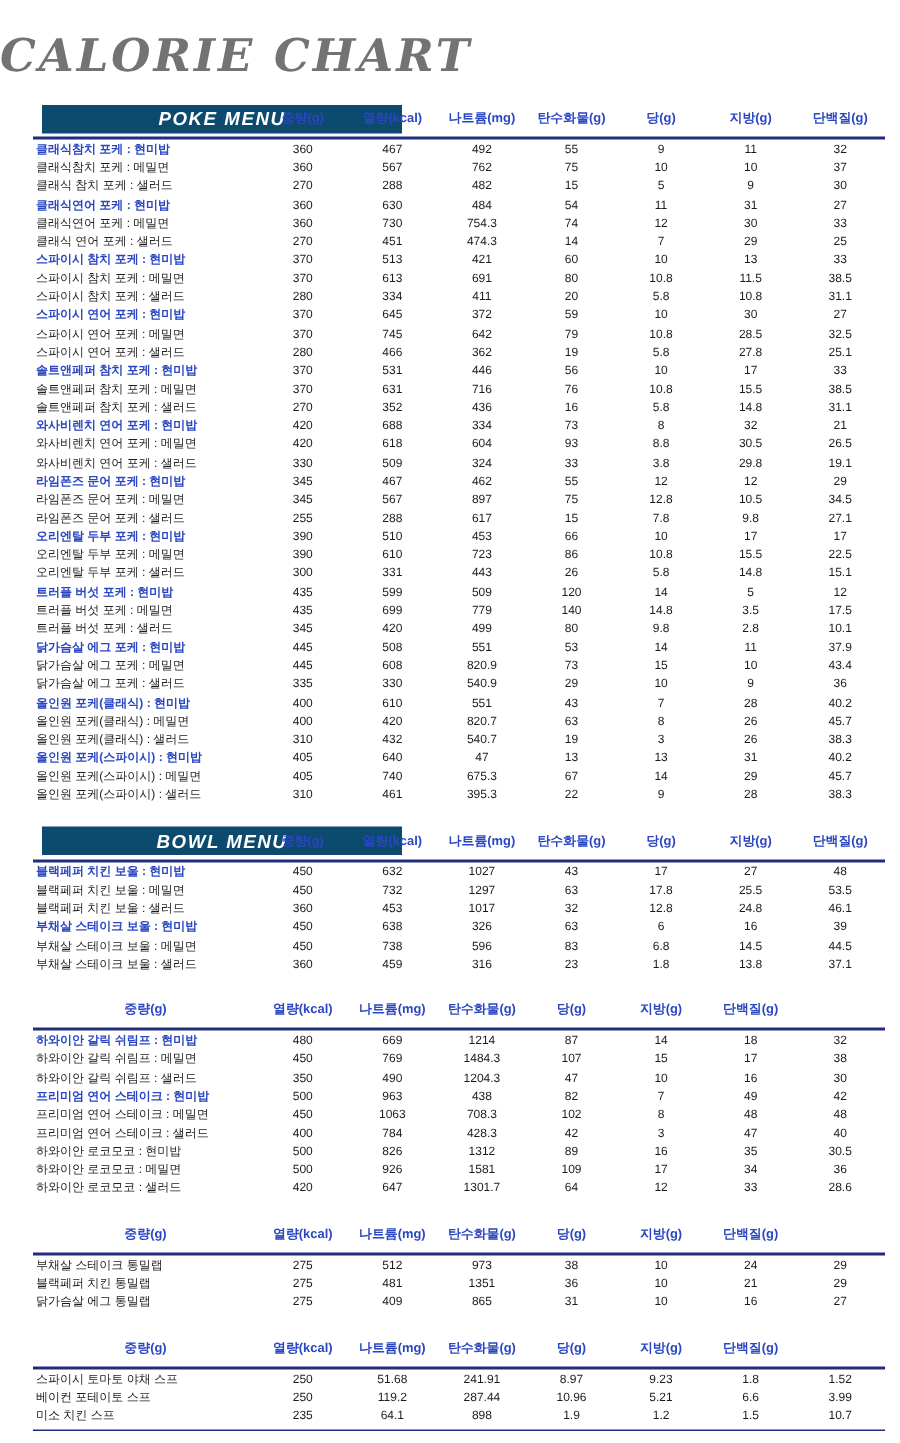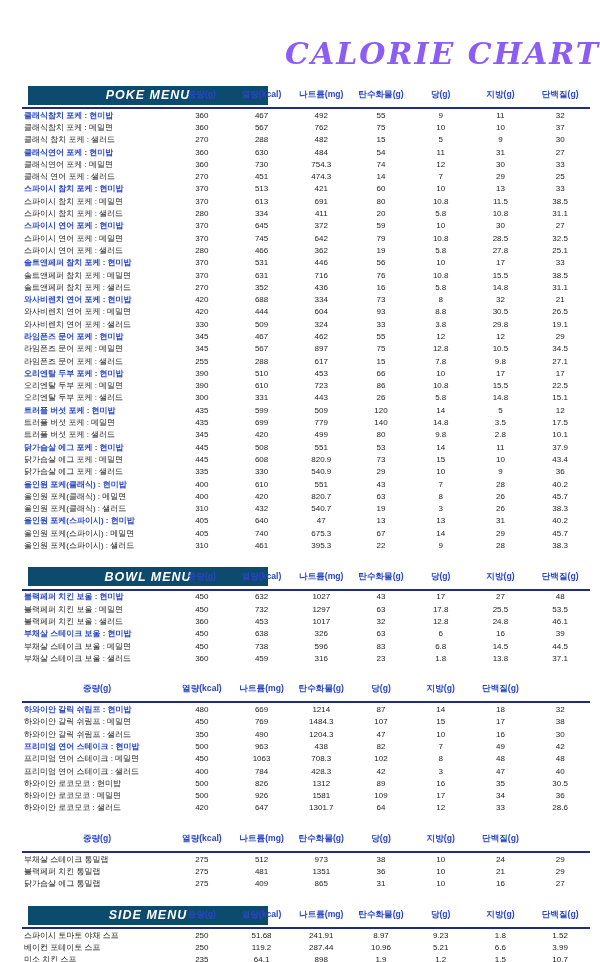--- a/index.html
+++ b/index.html
@@ -3,24 +3,24 @@
 <meta charset="utf-8">
 <style>
   html,body{margin:0;padding:0;}
   body{
     width:600px;height:962px;background:#ffffff;
     font-family:"Liberation Sans","DejaVu Sans",sans-serif;
     color:#1c1c1c;overflow:hidden;
   }
   .page{width:600px;height:962px;position:relative;}
   .page-title{
-    text-align:right;margin:0;padding-top:36px;
+    text-align:left;margin:0;padding-top:20px;
     font-family:"DejaVu Serif","Liberation Serif",serif;
     font-style:italic;font-weight:bold;font-size:30px;letter-spacing:2px;
-    color:#8b5cf6;
+    color:#737373;
   }
   .sections{margin:14px 10px 0 22px;}
   .section{margin-top:15px;}
   .section:first-child{margin-top:0;}
   .hdr-row{
     display:grid;grid-template-columns:150px repeat(7,1fr);
     align-items:center;height:20px;
   }
   .menu-box{
     background:#0c4a6e;color:#ffffff;height:19px;width:240px;
@@ -221,21 +221,21 @@
             <div class="val">688</div>
             <div class="val">334</div>
             <div class="val">73</div>
             <div class="val">8</div>
             <div class="val">32</div>
             <div class="val">21</div>
           </div>
           <div class="row">
             <div class="lbl">와사비렌치 연어 포케 : 메밀면</div>
             <div class="val">420</div>
-            <div class="val">444</div>
+            <div class="val">618</div>
             <div class="val">604</div>
             <div class="val">93</div>
             <div class="val">8.8</div>
             <div class="val">30.5</div>
             <div class="val">26.5</div>
           </div>
           <div class="row">
             <div class="lbl">와사비렌치 연어 포케 : 샐러드</div>
             <div class="val">330</div>
             <div class="val">509</div>
@@ -645,21 +645,20 @@
             <div class="val">865</div>
             <div class="val">31</div>
             <div class="val">10</div>
             <div class="val">16</div>
             <div class="val">27</div>
           </div>
         </div>
       </div>
       <div class="section closed">
         <div class="hdr-row">
-          <div class="menu-box">SIDE MENU</div>
           <div class="col-head">중량(g)</div>
           <div class="col-head">열량(kcal)</div>
           <div class="col-head">나트륨(mg)</div>
           <div class="col-head">탄수화물(g)</div>
           <div class="col-head">당(g)</div>
           <div class="col-head">지방(g)</div>
           <div class="col-head">단백질(g)</div>
         </div>
         <div class="hdr-rule"></div>
         <div class="rows">

